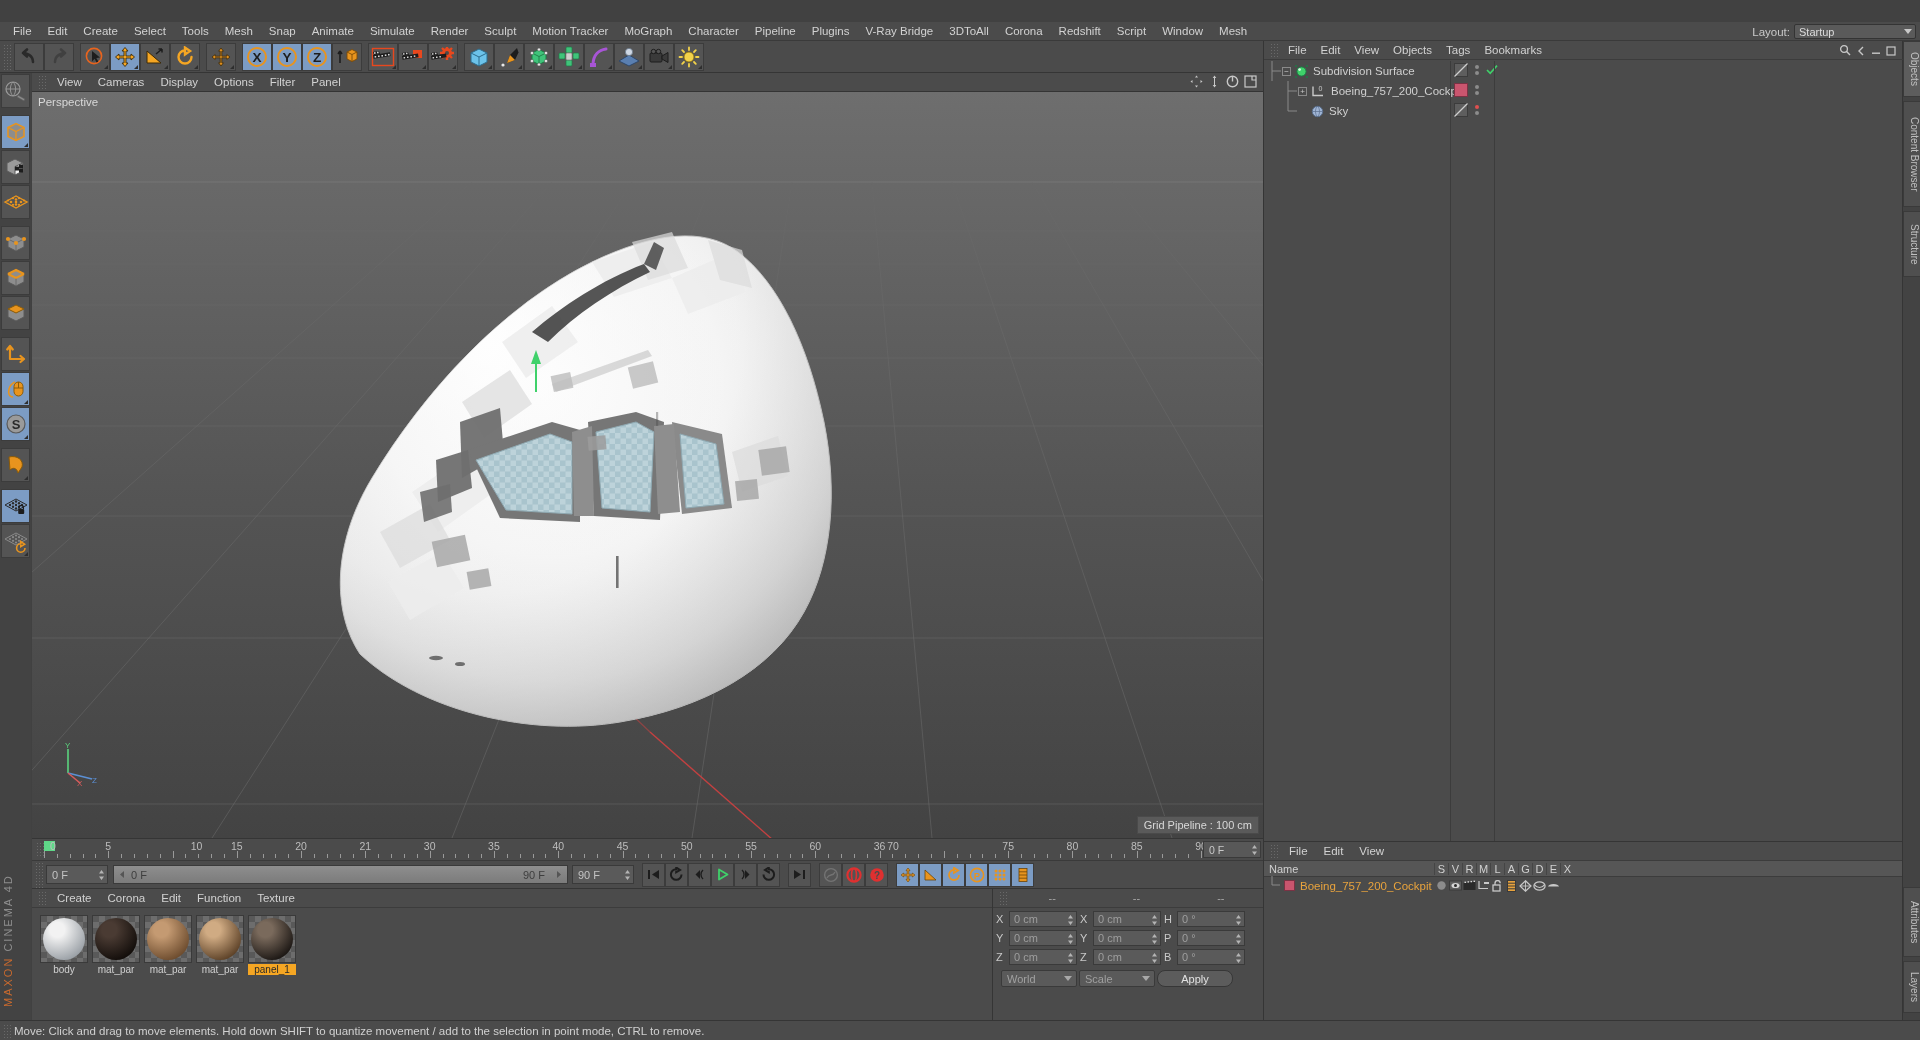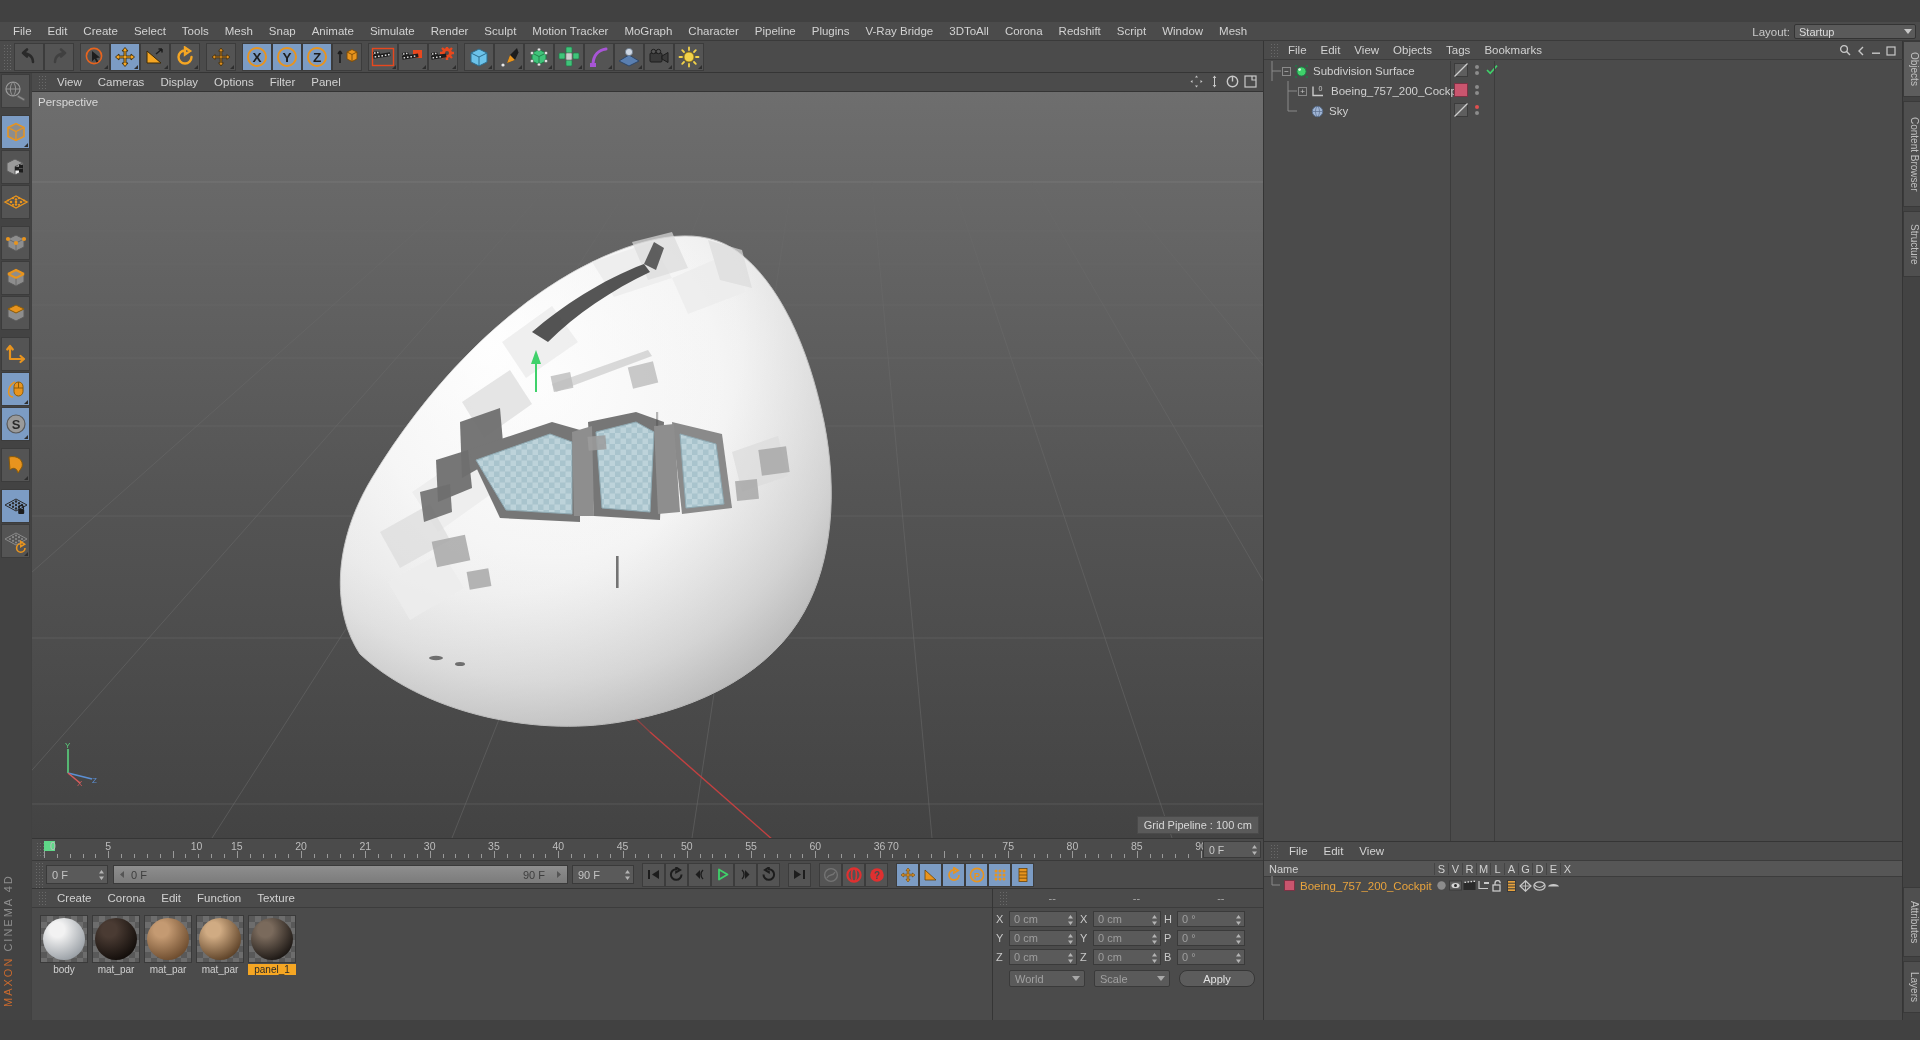--- a/index.html
+++ b/index.html
@@ -207,21 +207,21 @@
   .coordhdr .dd{ flex:1; text-align:center; font-size:11px; color:#a8a8a8;}
   .coordrow{ display:flex; align-items:center; height:17px; margin:2px 0 0 3px; gap:0;}
   .cl{ width:13px; font-size:11px; color:#c8c8c8; text-align:left; }
   .cfield{
     width:68px; height:16px; background:#5a5a5a; border:1px solid #3a3a3a;
     font-size:11px; color:#9e9e9e; display:flex; align-items:center; padding-left:4px;
     position:relative; margin-right:3px;
   }
   .cfield .sp{ position:absolute; right:2px; top:2px; }
   .spin{ width:7px; height:12px; display:block;}
-  .coordbot{ display:flex; align-items:center; gap:9px; margin:5px 0 0 8px;justify-content:center;}
+  .coordbot{ display:flex; align-items:center; gap:2px; margin:5px 0 0 8px;}
   .cdd{
     width:76px; height:17px; background:#5a5a5a; border:1px solid #3a3a3a; border-radius:2px;
     font-size:11px; color:#a0a0a0; display:flex; align-items:center; padding-left:5px; position:relative;
   }
   .cdd .arw{ position:absolute; right:4px; top:5px; width:0;height:0;
     border-left:4px solid transparent;border-right:4px solid transparent;border-top:5px solid #a8a8a8;}
   .applybtn{
     width:76px; height:17px; background:#5c5c5c; border:1px solid #373737; border-radius:8px;
     font-size:11px; color:#e2e2e2; display:flex; align-items:center; justify-content:center;
   }
@@ -1485,14 +1485,18 @@
           </span>
           <span style="width: 14px; display: inline-flex; align-items: center; justify-content: center;">
             <svg width="13" height="11" viewBox="0 0 13 11">
               <path d="M1 6.5 A5.6 3.2 0 0 1 12 6.5 Z" fill="#c8c8c8"></path>
             </svg>
           </span>
         </div>
       </div>
   </div>
 
+  <div class="statusbar">
+    <div class="grip" style="height:14px;"></div>
+    <div class="txt">Move: Click and drag to move elements. Hold down SHIFT to quantize movement / add to the selection in point mode, CTRL to remove.</div>
+  </div>
 
 </div>
 
 </body></html>

